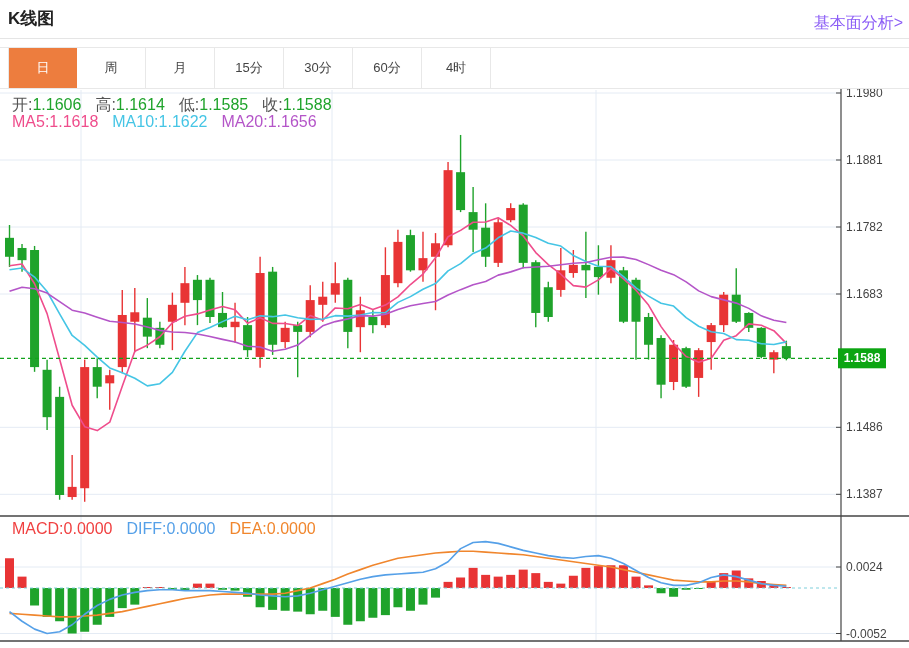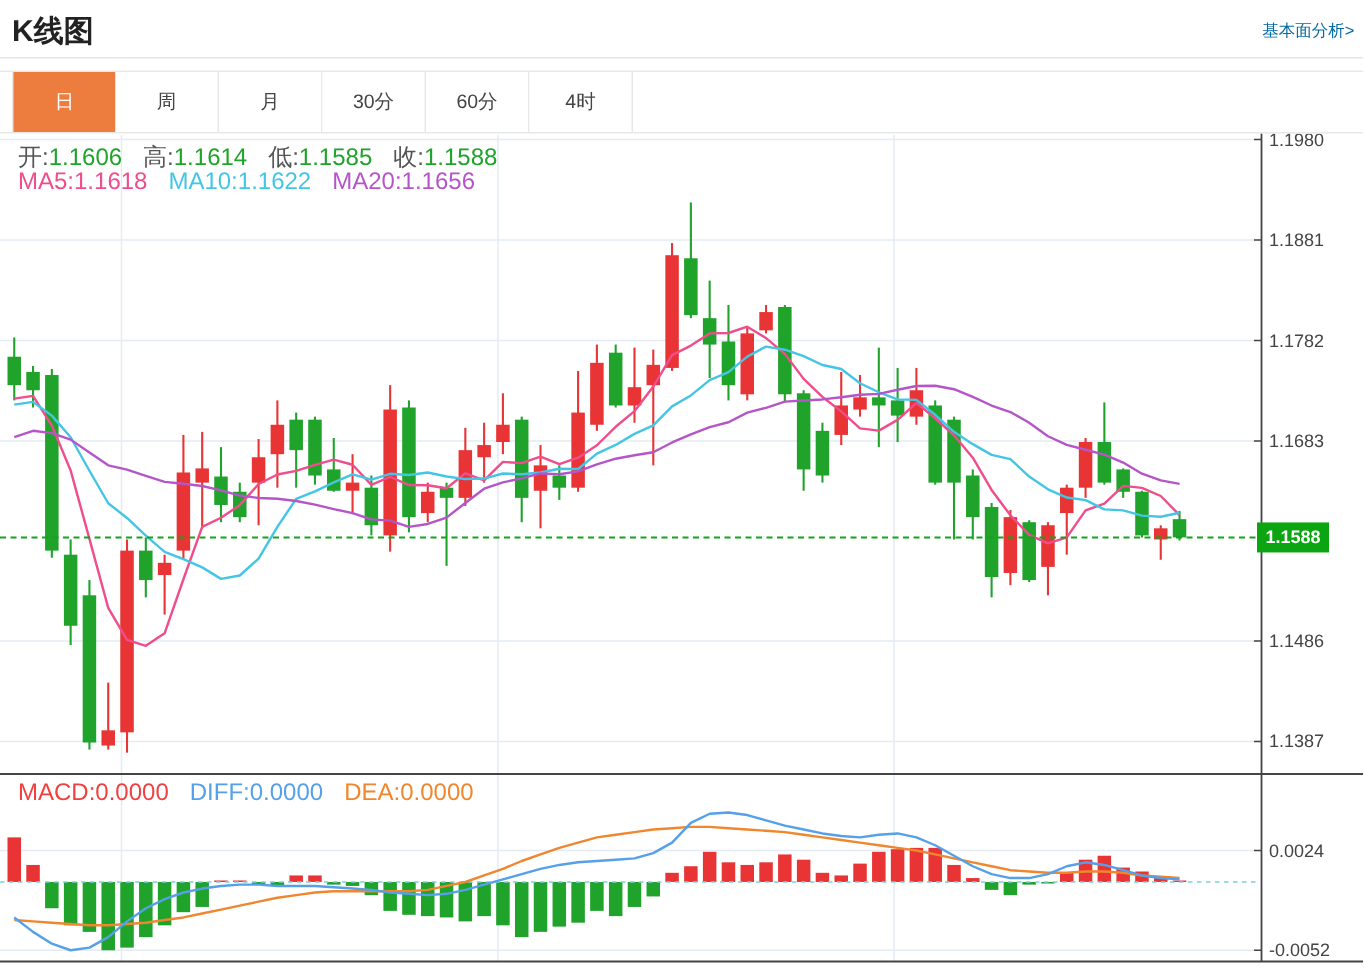--- a/index.html
+++ b/index.html
@@ -1,19 +1,19 @@
 <!DOCTYPE html>
 <html><head>
 <meta charset="utf-8">
 <style>
   html,body{margin:0;padding:0;background:#fff;}
   body{font-family:"Liberation Sans","DejaVu Sans",sans-serif;}
   #page{position:relative;width:909px;height:648px;background:#fff;overflow:hidden;}
-  #title{position:absolute;left:8px;top:7px;font-size:20px;font-weight:bold;color:#222;}
-  #fund-link{position:absolute;right:6px;top:13px;font-size:11px;color:#0369a1;cursor:pointer;text-decoration:none;}
+  #title{position:absolute;left:8px;top:7px;font-size:17px;font-weight:bold;color:#222;}
+  #fund-link{position:absolute;right:6px;top:13px;font-size:16px;color:#8b5cf6;cursor:pointer;text-decoration:none;}
   #header-divider{position:absolute;left:0;top:38px;width:909px;height:0;border-top:1px solid #e5e5e5;}
   #tabstrip{position:absolute;left:0;top:47px;width:909px;height:42px;border-top:1px solid #e8e8e8;border-bottom:1px solid #e8e8e8;box-sizing:border-box;background:#fff;}
   #tabs{position:absolute;left:8px;top:0;height:40px;display:flex;}
   .tab{width:69px;height:40px;line-height:40px;text-align:center;font-size:13px;color:#444;border-right:1px solid #e8e8e8;cursor:pointer;box-sizing:border-box;background:#fff;}
   .tab:first-child{border-left:1px solid #e8e8e8;}
   .tab.active{color:#fff;border-right:none;}
   .legend{position:absolute;font-size:16px;white-space:nowrap;z-index:5;}
   #ohlc-legend{left:12px;top:95px;}
   #ma-legend{left:12px;top:113px;}
   #macd-legend{left:12px;top:520px;}
@@ -261,20 +261,21 @@
         <rect x="838" y="348.2929292929281" width="48" height="20" fill="#0ca512"></rect>
         <text x="862" y="362.2929292929281" font-size="12" font-weight="bold" fill="#ffffff" text-anchor="middle">1.1588</text>
       </svg>
   </div>
 
   <div id="tabstrip">
     <div id="tabs">
         <div class="tab active" style="background: rgb(237, 125, 62);">日</div>
         <div class="tab">周</div>
         <div class="tab">月</div>
+        <div class="tab">15分</div>
         <div class="tab">30分</div>
         <div class="tab">60分</div>
         <div class="tab">4时</div>
       </div>
   </div>
 
   <div id="ohlc-legend" class="legend"><span class="pair"><span class="lbl">开:</span><span style="color: rgb(31, 163, 43);">1.1606</span></span><span class="pair"><span class="lbl">高:</span><span style="color: rgb(31, 163, 43);">1.1614</span></span><span class="pair"><span class="lbl">低:</span><span style="color: rgb(31, 163, 43);">1.1585</span></span><span class="pair"><span class="lbl">收:</span><span style="color: rgb(31, 163, 43);">1.1588</span></span></div>
   <div id="ma-legend" class="legend"><span class="pair"><span class="lbl" style="color: rgb(239, 77, 140);">MA5:</span><span style="color: rgb(239, 77, 140);">1.1618</span></span><span class="pair"><span class="lbl" style="color: rgb(69, 197, 229);">MA10:</span><span style="color: rgb(69, 197, 229);">1.1622</span></span><span class="pair"><span class="lbl" style="color: rgb(180, 85, 200);">MA20:</span><span style="color: rgb(180, 85, 200);">1.1656</span></span></div>
   <div id="macd-legend" class="legend"><span class="pair"><span class="lbl" style="color: rgb(240, 64, 64);">MACD:</span><span style="color: rgb(240, 64, 64);">0.0000</span></span><span class="pair"><span class="lbl" style="color: rgb(85, 160, 232);">DIFF:</span><span style="color: rgb(85, 160, 232);">0.0000</span></span><span class="pair"><span class="lbl" style="color: rgb(240, 134, 45);">DEA:</span><span style="color: rgb(240, 134, 45);">0.0000</span></span></div>
 </div>

